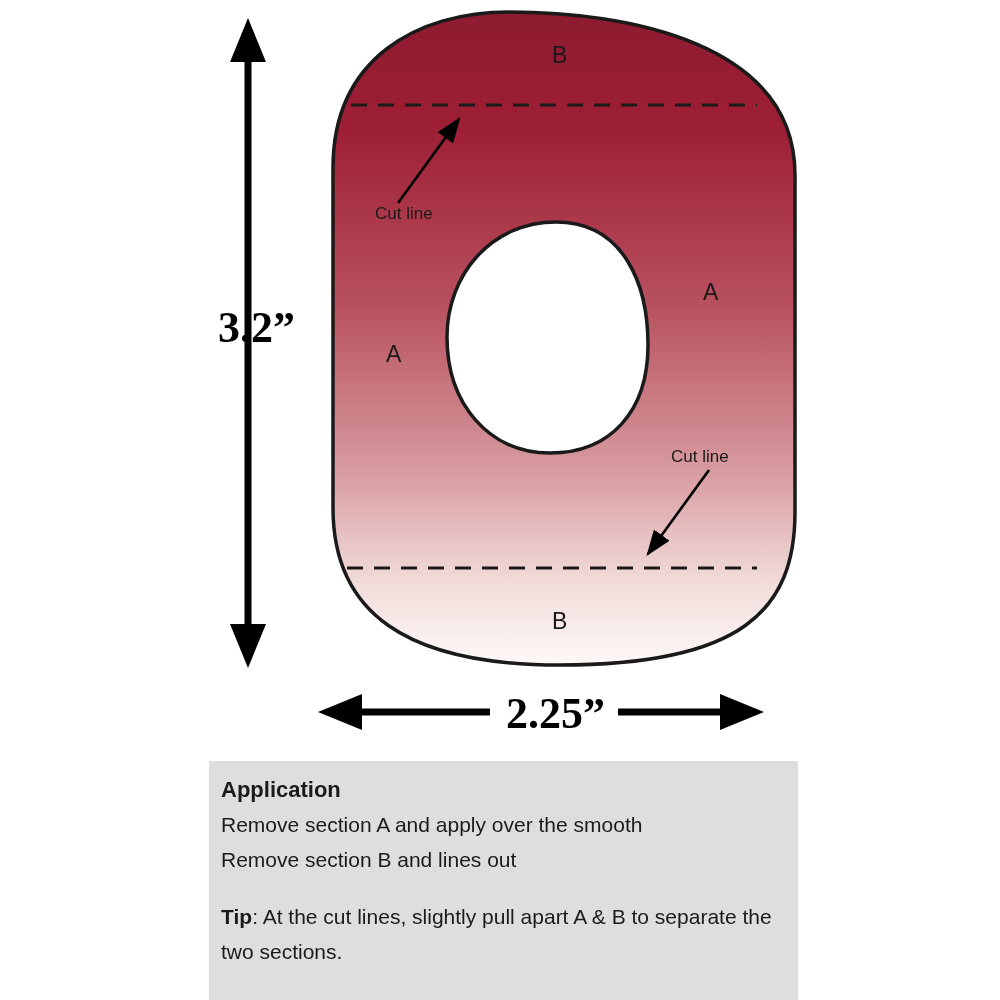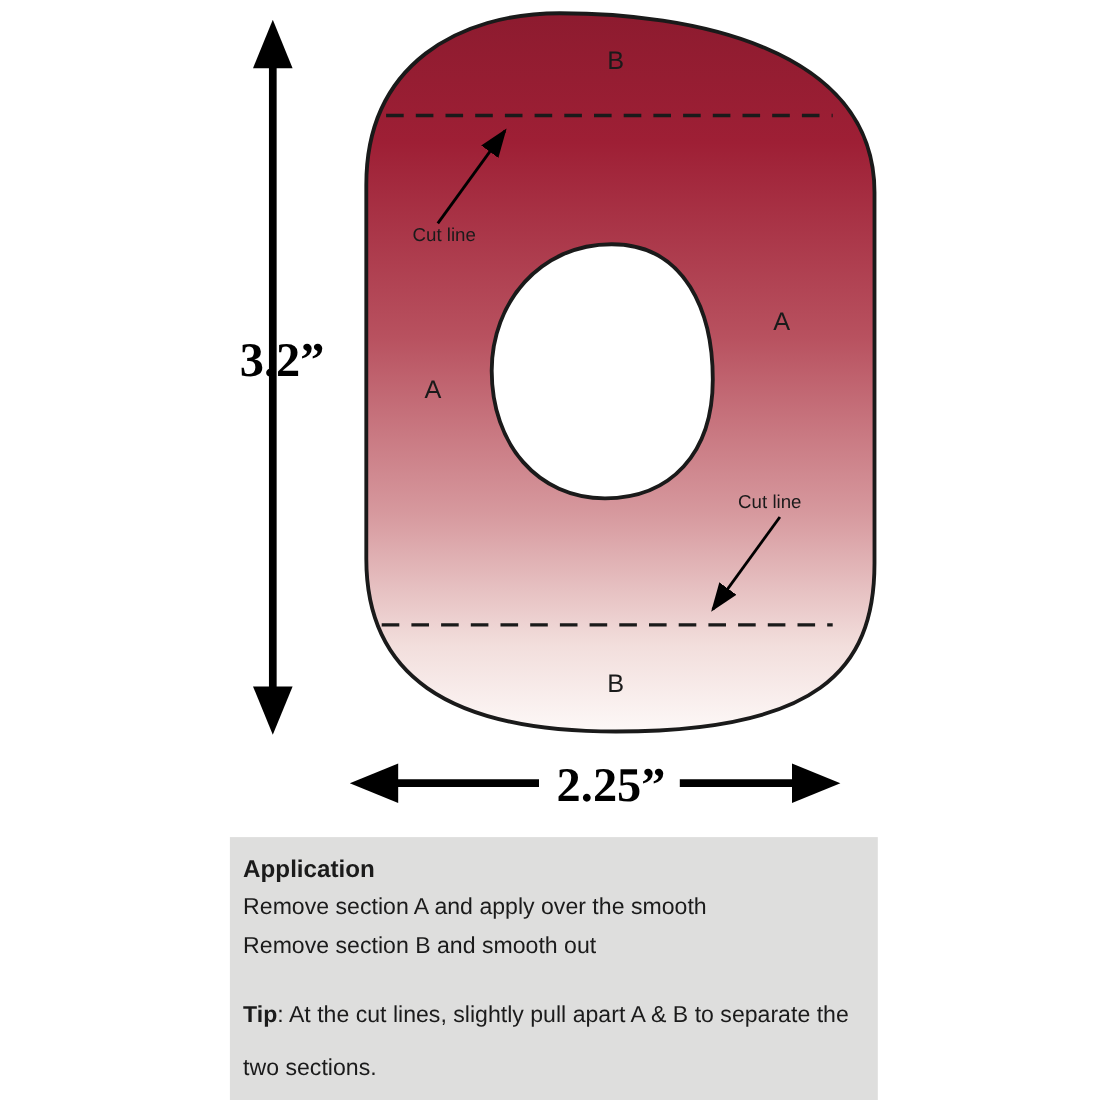--- a/index.html
+++ b/index.html
@@ -68,21 +68,21 @@
     color: #1b1b1b;
     line-height: 35px;
     margin: 0;
   }
   #app-box .app-gap {
     height: 22px;
   }
   #app-box .tip-line {
     font-size: 21px;
     color: #1b1b1b;
-    line-height: 48px;
+    line-height: 35px;
     margin: 0;
     max-width: 570px;
   }
   #app-box .tip-label {
     font-weight: bold;
   }
 </style>
 </head>
 <body>
 
@@ -149,18 +149,18 @@
     <text class="label-text section-letter" x="386" y="362">A</text>
     <text class="label-text section-letter" x="703" y="300">A</text>
 
     <text class="label-text cut-label" x="375" y="219">Cut line</text>
     <text class="label-text cut-label" x="671" y="462">Cut line</text>
   </svg>
 
   <div id="app-box">
     <p class="app-title">Application</p>
     <p class="app-line">Remove section A and apply over the smooth</p>
-    <p class="app-line">Remove section B and smooth out</p>
+    <p class="app-line">Remove section B and lines out</p>
     <div class="app-gap"></div>
     <p class="tip-line"><span class="tip-label">Tip</span><span>: At the cut lines, slightly pull apart A &amp; B to separate the two sections.</span></p>
   </div>
 
 </div>
 
 </body></html>

